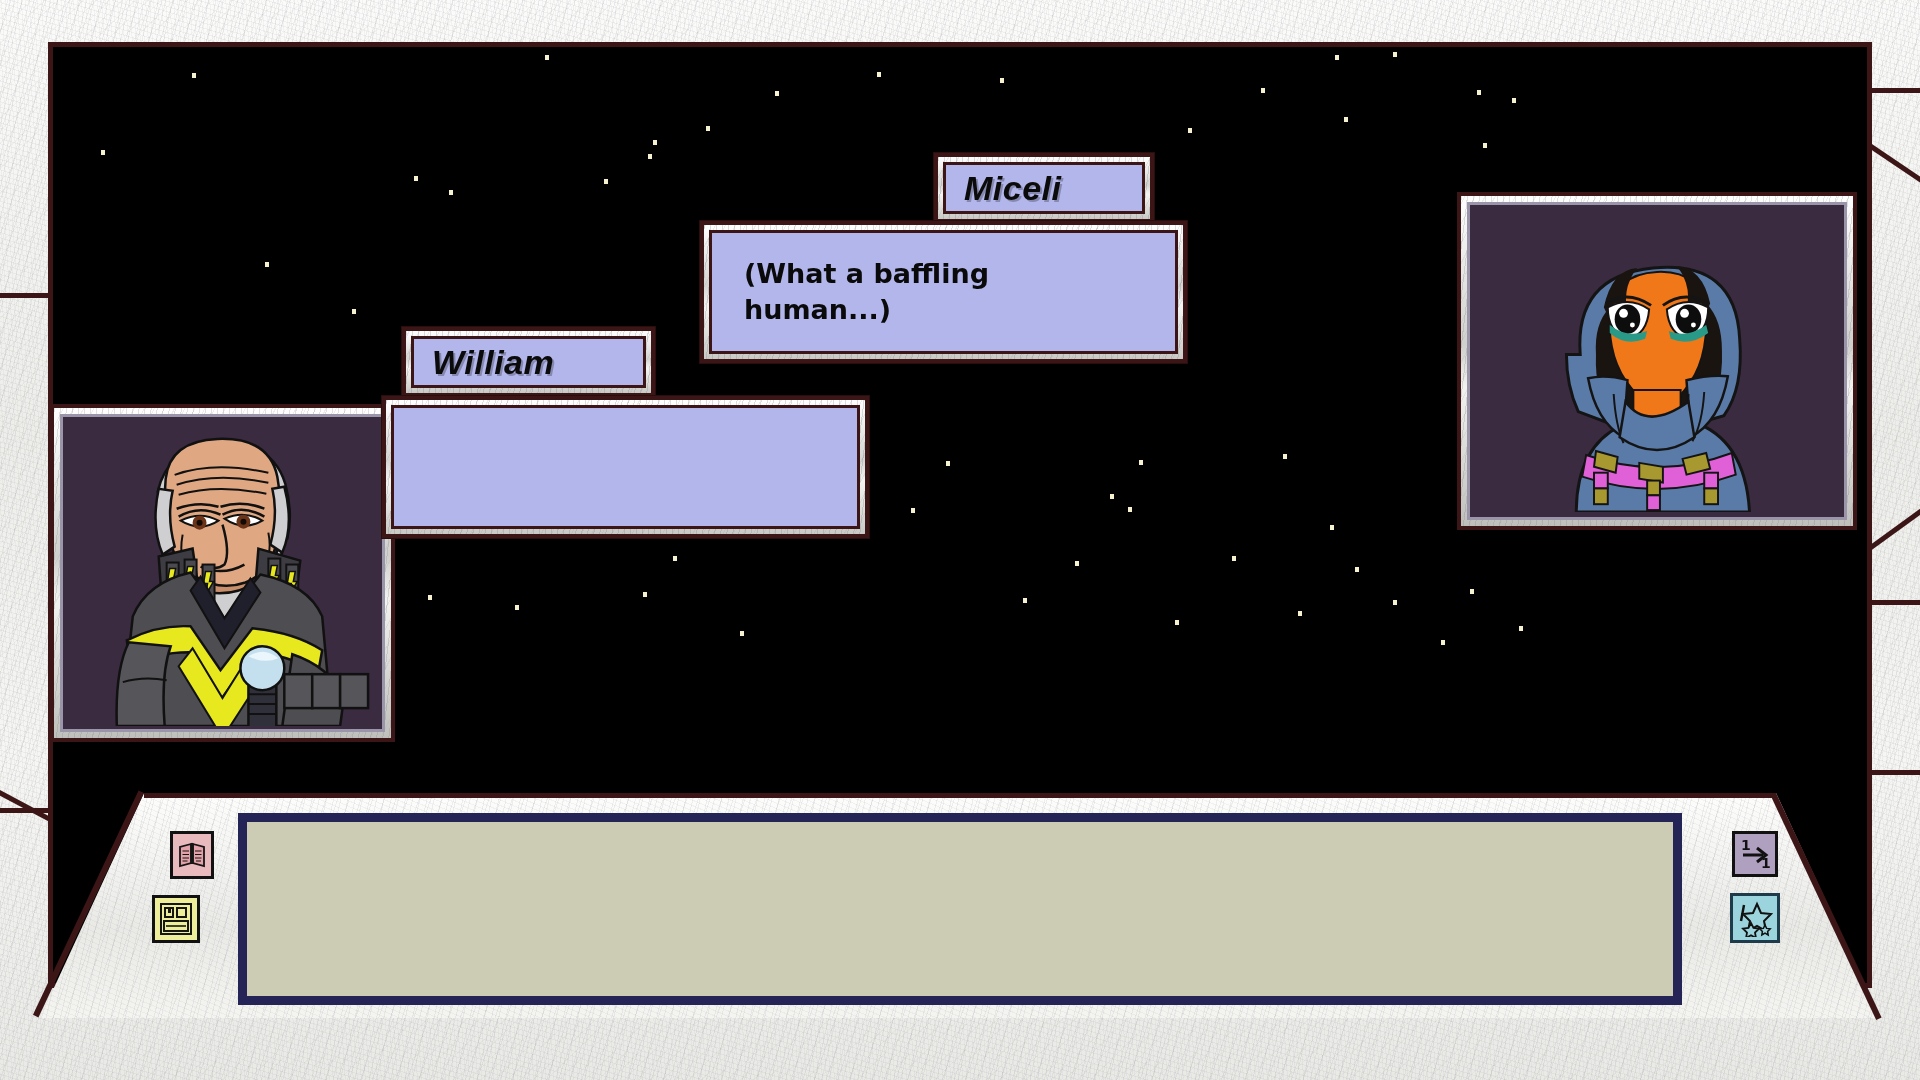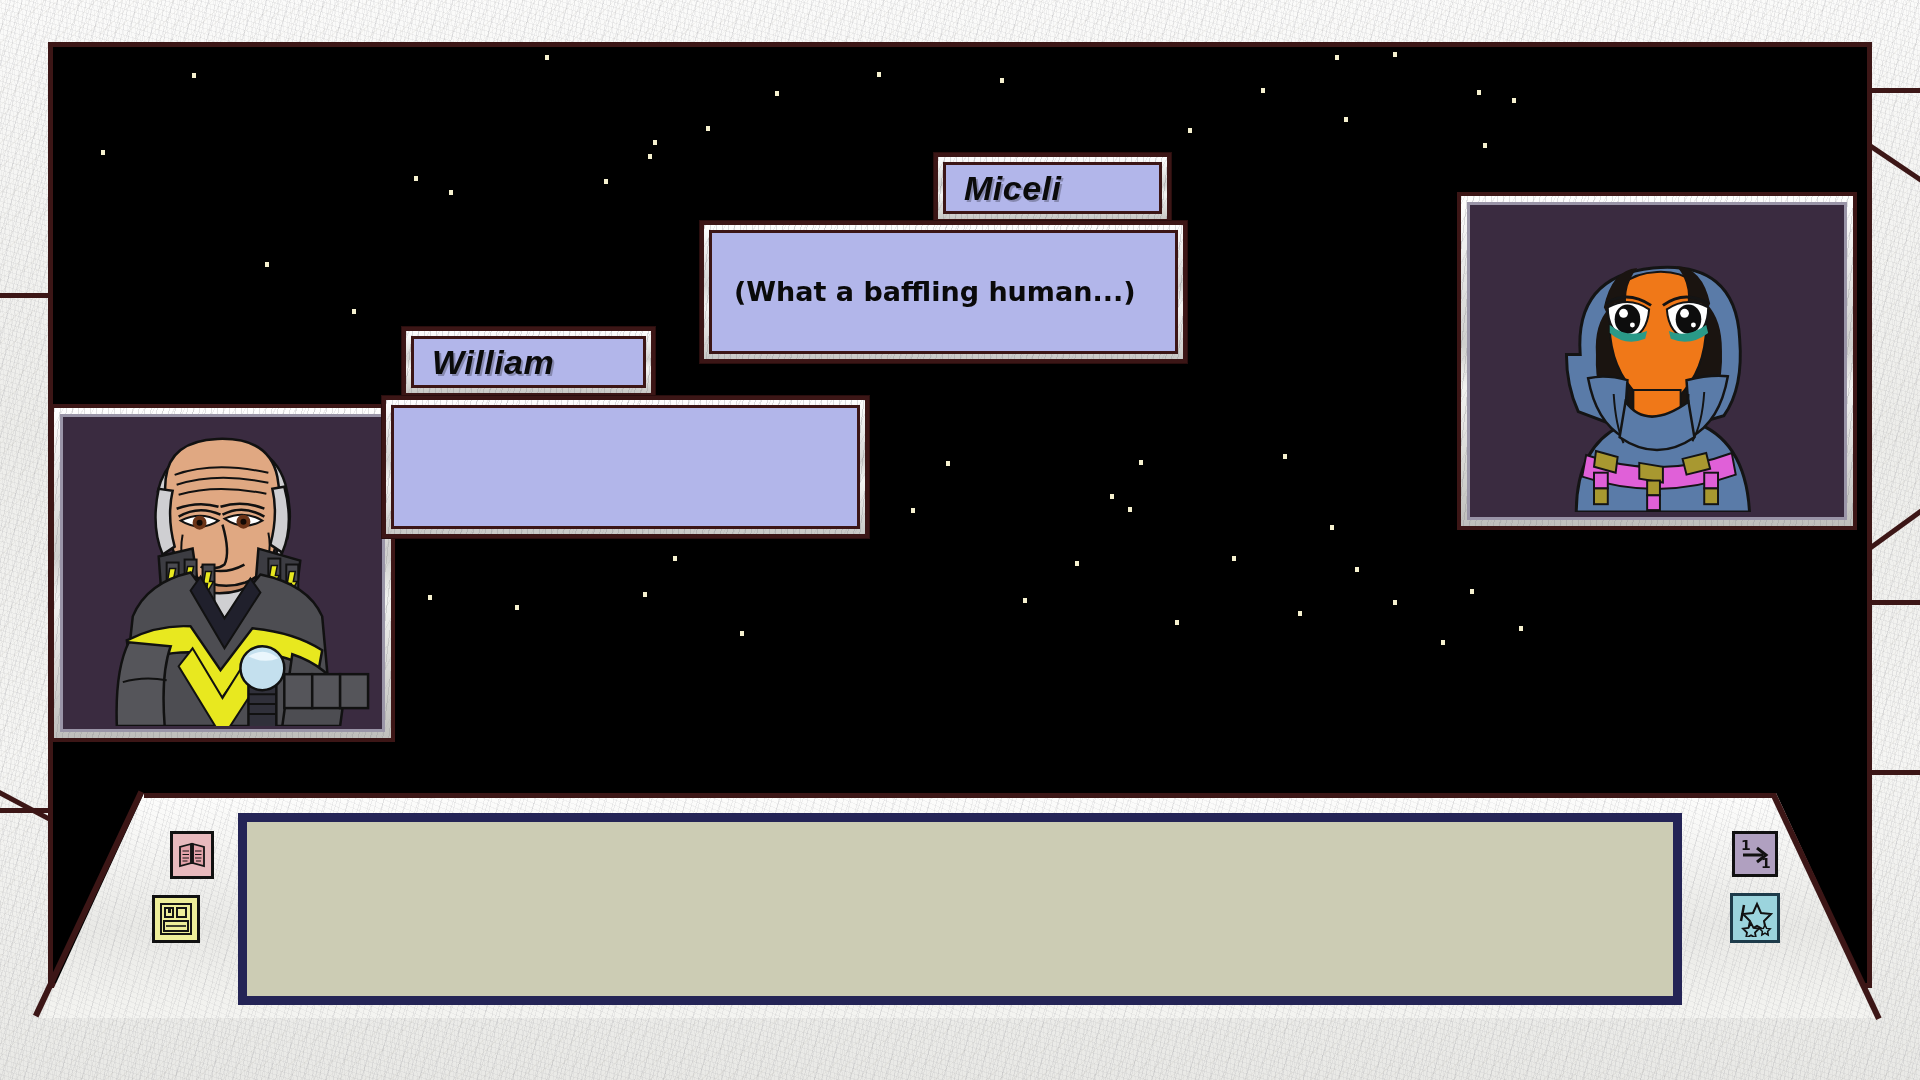--- a/index.html
+++ b/index.html
@@ -69,21 +69,21 @@
     font-style:italic;
     color:#0b0b0b;
     letter-spacing:.5px;
     text-shadow:2px 2px 0 rgba(0,0,0,.25);
     font-family:"Liberation Sans", sans-serif;
   }
 
   
   .dialoguebox .fill {
     align-items:flex-start;
-    padding:16px 22px;
+    padding:16px 32px;
   }
   .dlg-text {
     font-size:27px;
     font-weight:bold;
     color:#0a0a0a;
     line-height:1.35;
     font-family:"DejaVu Sans", sans-serif;
   }
 
   
@@ -359,21 +359,21 @@
           <rect x="180" y="280" width="13" height="15" fill="#a89830"></rect>
           <rect x="180" y="295" width="13" height="15" fill="#e060d8"></rect>
           <rect x="238" y="272" width="14" height="16" fill="#e060d8"></rect>
           <rect x="238" y="288" width="14" height="16" fill="#a89830"></rect>
         </g>
       </svg>
     </div>
   </div>
 </div>
 
-<div class="ornate nameplate" style="left:934px; top:153px; width:237px; height:70px;">
+<div class="ornate nameplate" style="left:934px; top:153px; width:220px; height:70px;">
   <div class="bevel">
       <div class="inner">
         <div class="fill">
     <span class="np-text">Miceli</span>
   </div>
       </div>
     </div>
 </div>
 
 <div class="ornate dialoguebox" style="left:700px; top:221px; width:487px; height:142px;">

